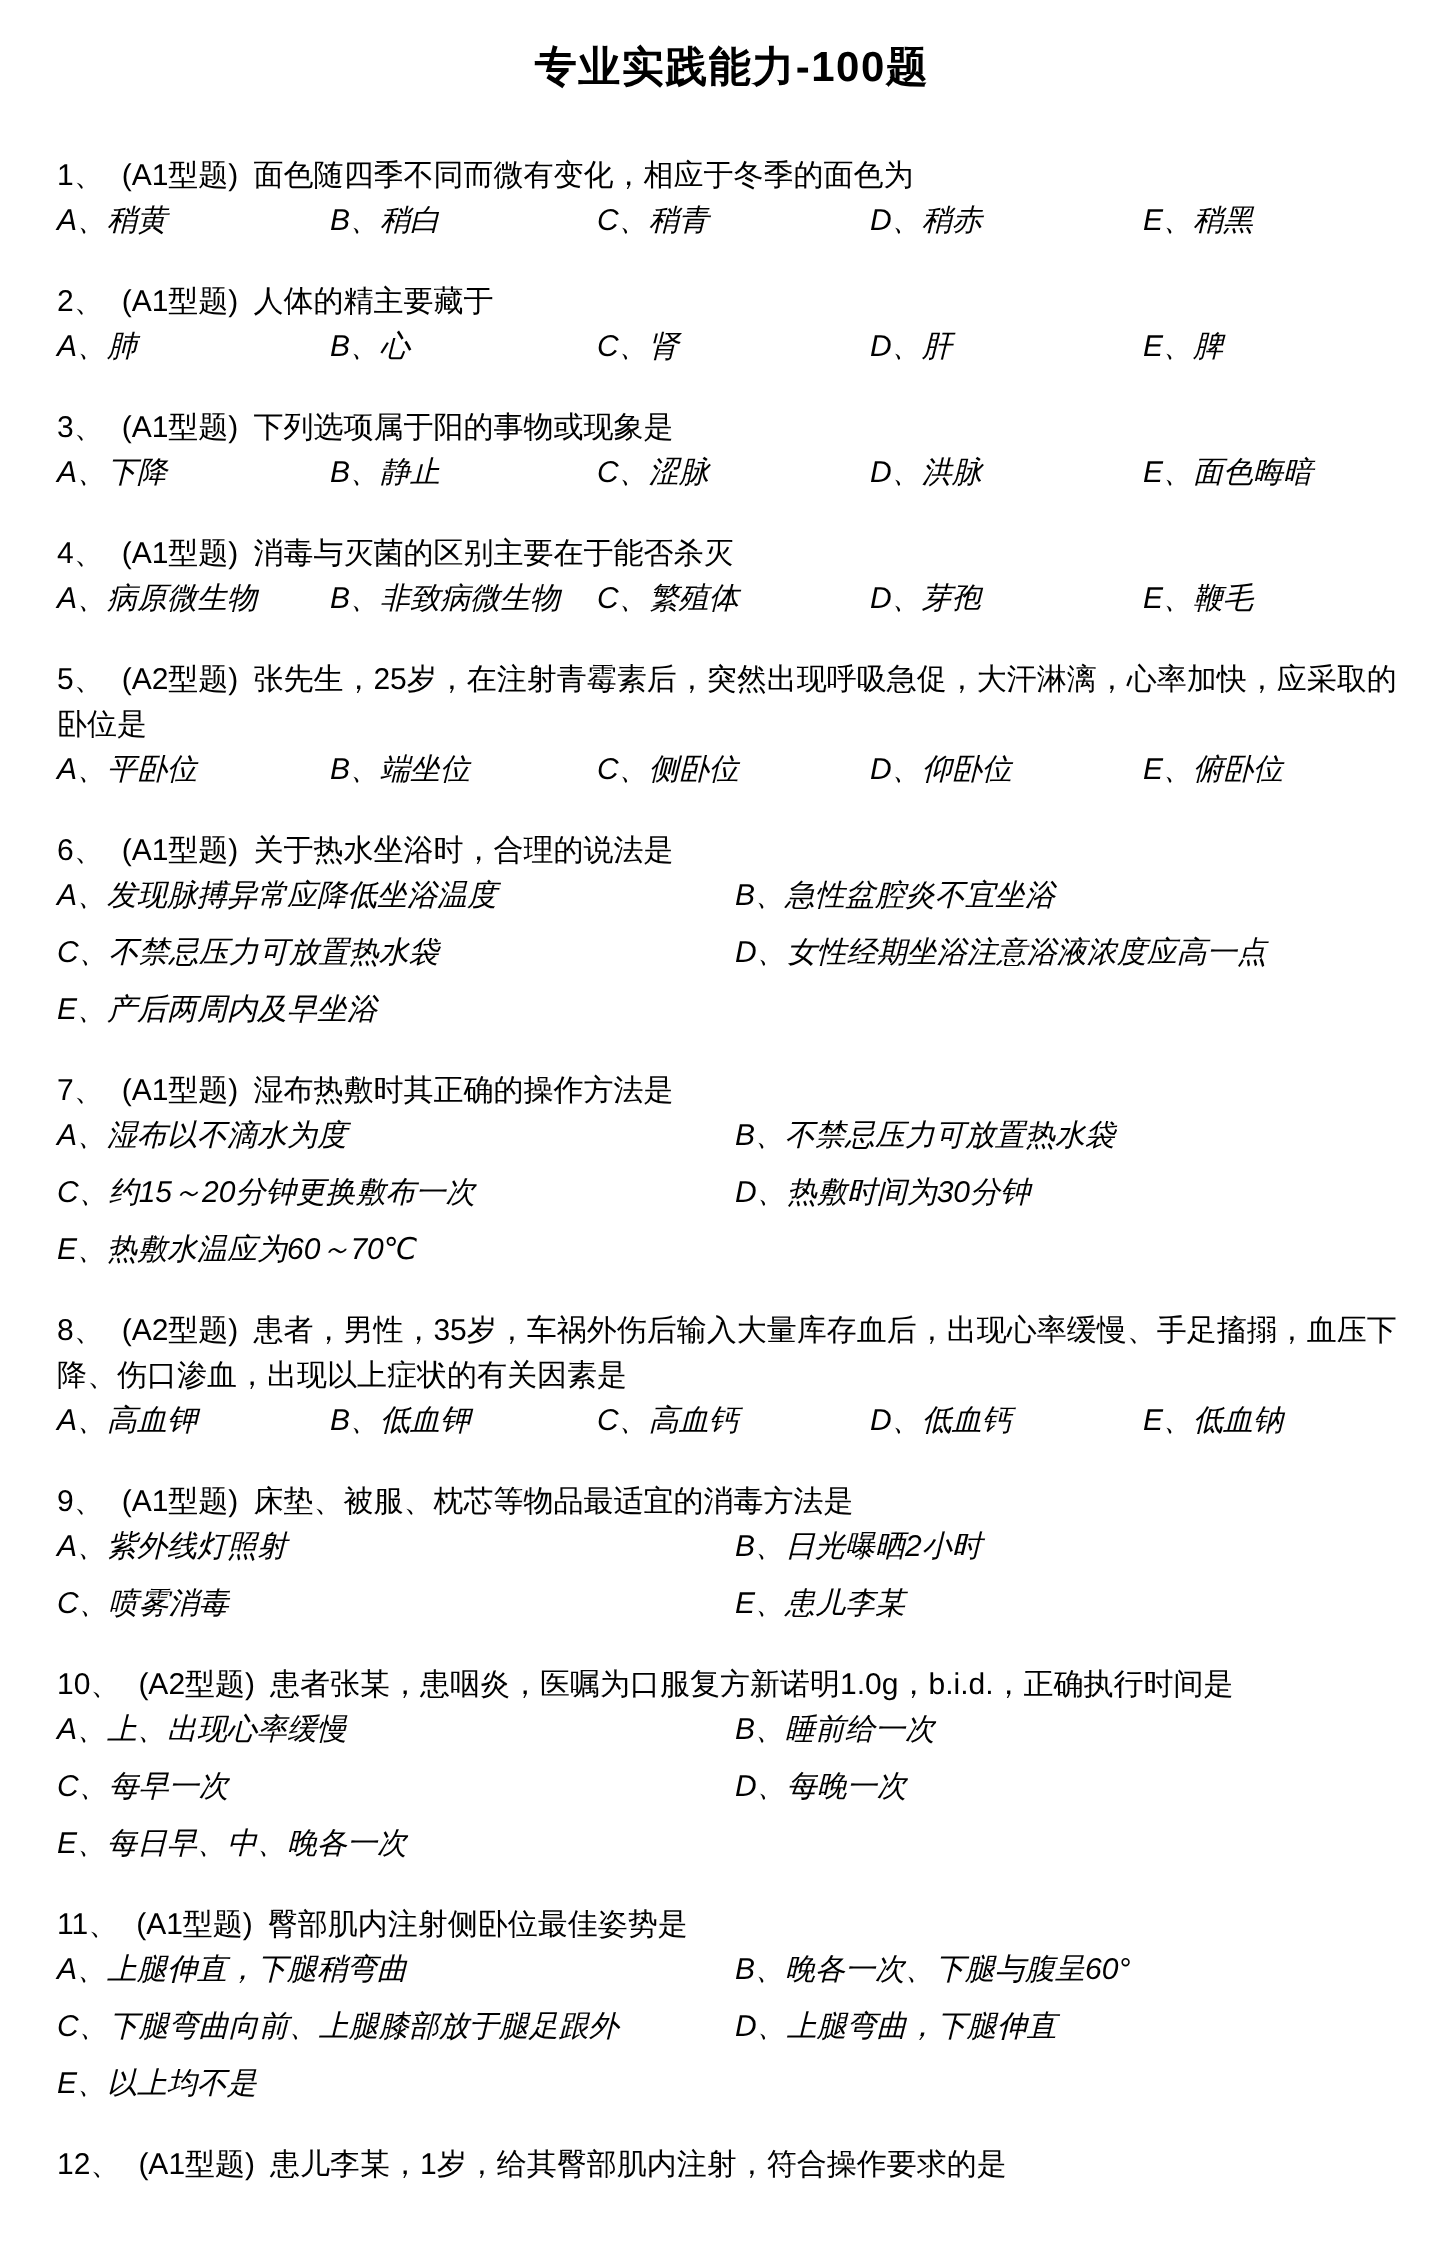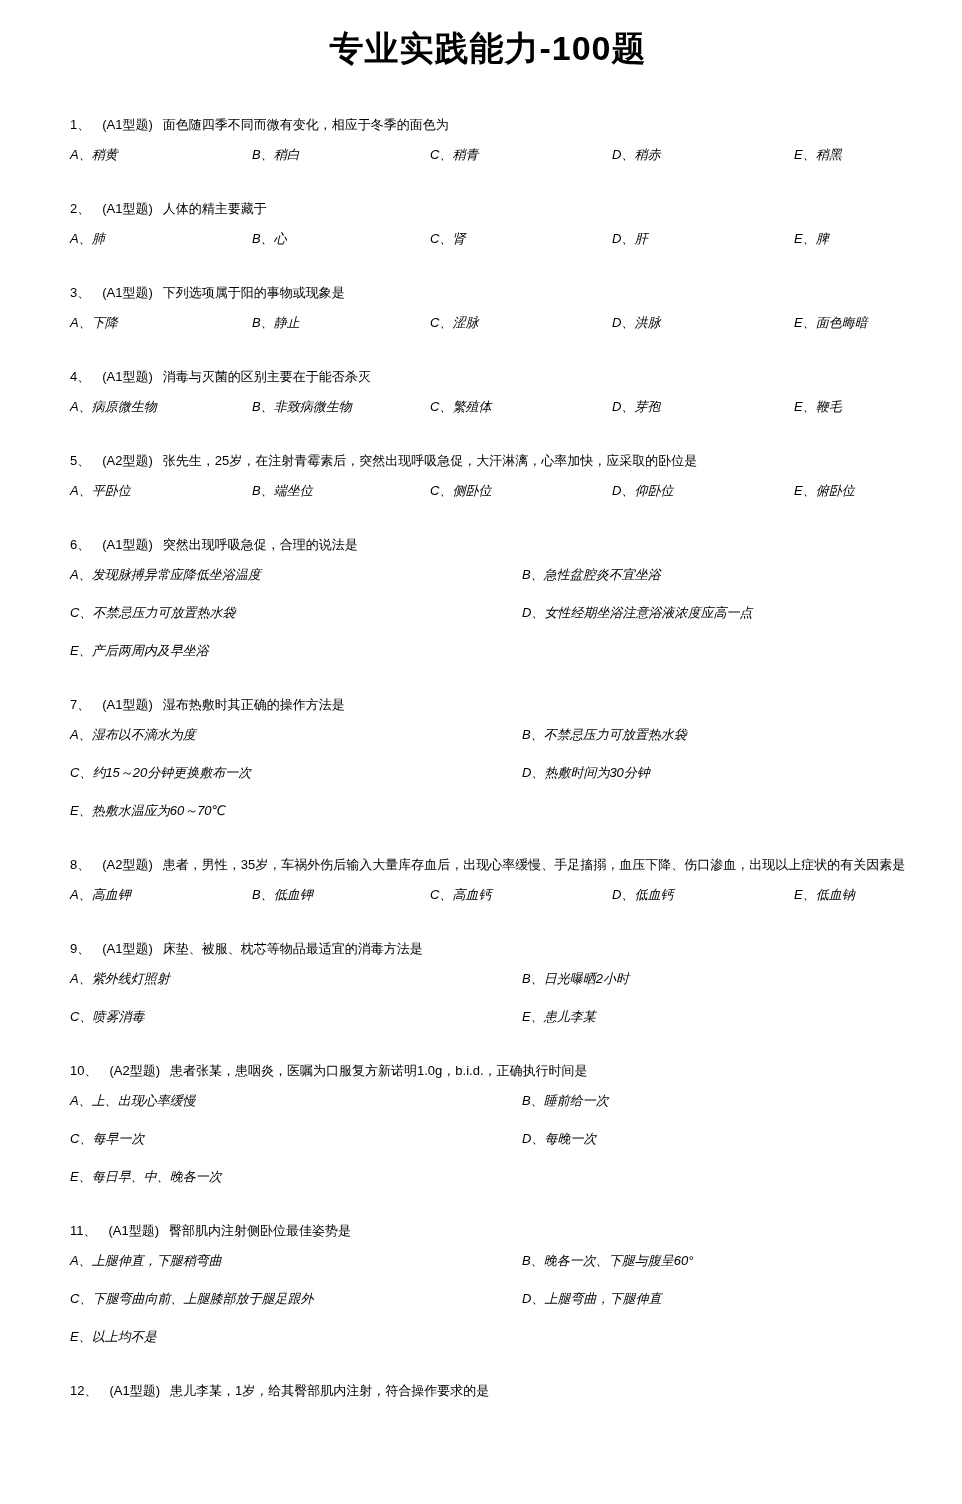--- a/index.html
+++ b/index.html
@@ -13,31 +13,30 @@
     overflow: hidden;
     box-sizing: border-box;
     font-family: "Liberation Sans", "DejaVu Sans", sans-serif;
     color: #000000;
     -webkit-font-smoothing: antialiased;
   }
   .page {
     padding: 0 24px 0 38px;
   }
   .title {
-    font-size: 34px;
+    font-size: 28px;
     font-weight: 700;
     text-align: center;
     letter-spacing: 1px;
     padding-top: 26px;
     margin: 0 0 38px 0;
   }
   .q {
-    font-size: 13px;
+    font-size: 20px;
     margin-bottom: 24px;
-    margin-left: 32px;
   }
   .stem {
     line-height: 30px;
   }
   .q-num {
     margin-right: 12px;
   }
   .q-type {
     margin-right: 10px;
   }
@@ -108,21 +107,21 @@
         <div class="stem"><span class="q-num">5、</span><span class="q-type">(A2型题)</span><span class="q-text">张先生，25岁，在注射青霉素后，突然出现呼吸急促，大汗淋漓，心率加快，应采取的卧位是</span></div>
         <div class="opts five">
           <span class="opt"><span class="opt-label">A、</span><span class="opt-text">平卧位</span></span>
           <span class="opt"><span class="opt-label">B、</span><span class="opt-text">端坐位</span></span>
           <span class="opt"><span class="opt-label">C、</span><span class="opt-text">侧卧位</span></span>
           <span class="opt"><span class="opt-label">D、</span><span class="opt-text">仰卧位</span></span>
           <span class="opt"><span class="opt-label">E、</span><span class="opt-text">俯卧位</span></span>
         </div>
       </div>
       <div class="q">
-        <div class="stem"><span class="q-num">6、</span><span class="q-type">(A1型题)</span><span class="q-text">突然出现呼吸急促，合理的说法是</span></div>
+        <div class="stem"><span class="q-num">6、</span><span class="q-type">(A1型题)</span><span class="q-text">关于热水坐浴时，合理的说法是</span></div>
         <div class="opts two">
           <span class="opt"><span class="opt-label">A、</span><span class="opt-text">发现脉搏异常应降低坐浴温度</span></span>
           <span class="opt"><span class="opt-label">B、</span><span class="opt-text">急性盆腔炎不宜坐浴</span></span>
           <span class="opt"><span class="opt-label">C、</span><span class="opt-text">不禁忌压力可放置热水袋</span></span>
           <span class="opt"><span class="opt-label">D、</span><span class="opt-text">女性经期坐浴注意浴液浓度应高一点</span></span>
           <span class="opt"><span class="opt-label">E、</span><span class="opt-text">产后两周内及早坐浴</span></span>
         </div>
       </div>
       <div class="q">
         <div class="stem"><span class="q-num">7、</span><span class="q-type">(A1型题)</span><span class="q-text">湿布热敷时其正确的操作方法是</span></div>

